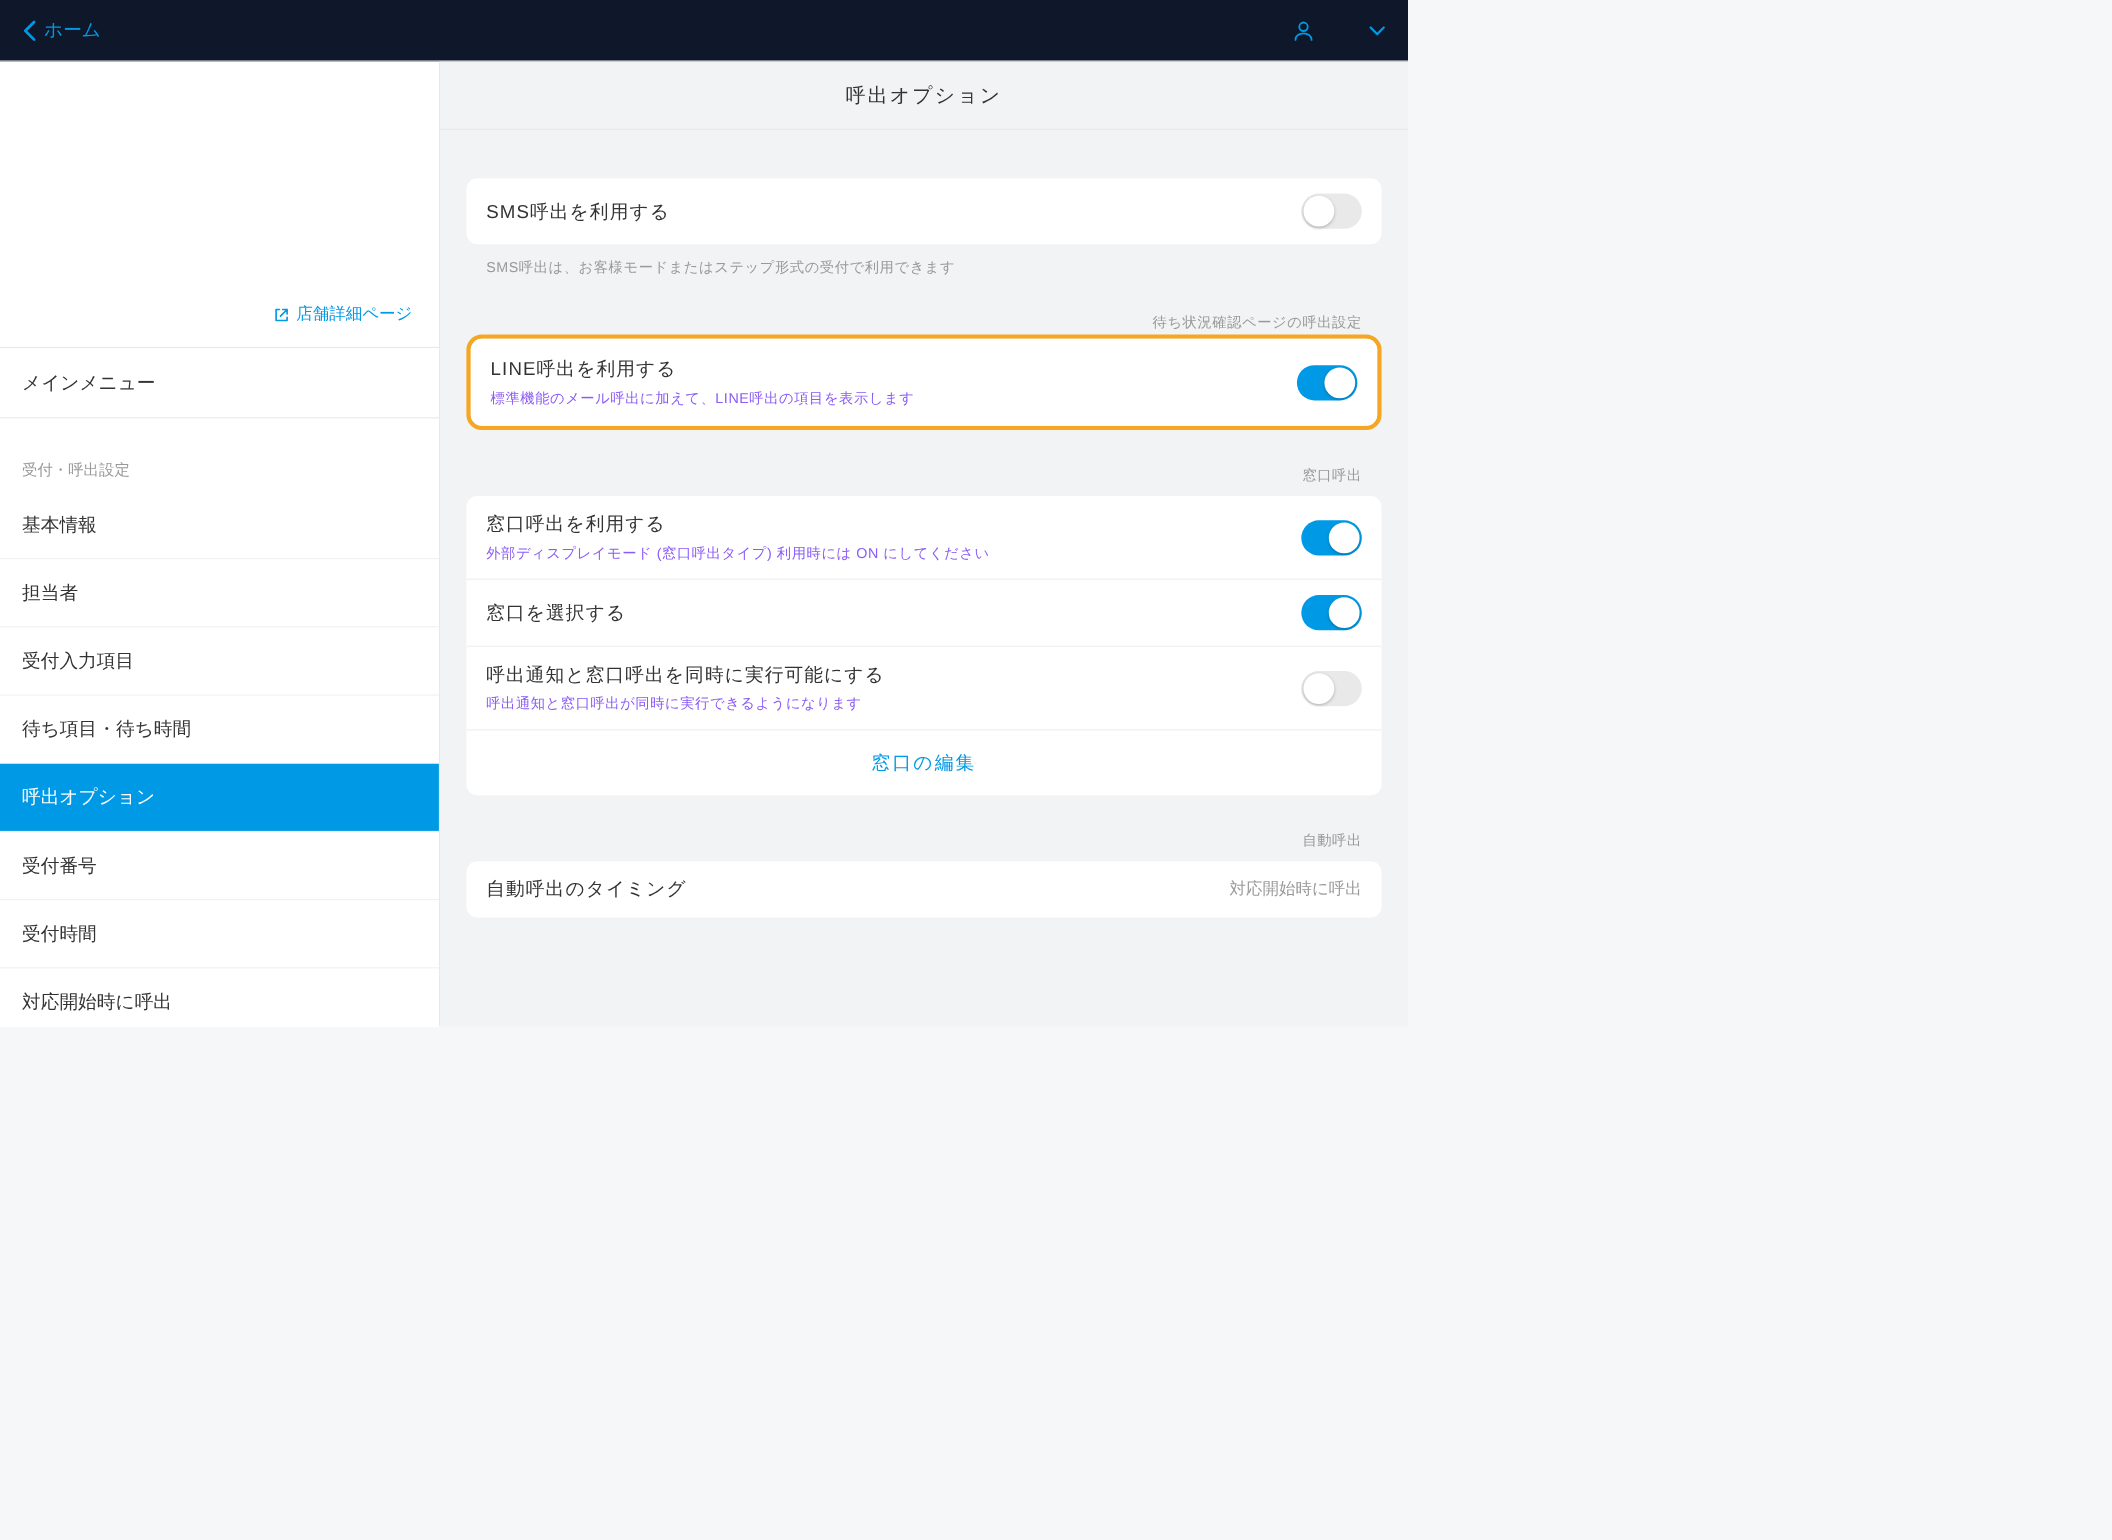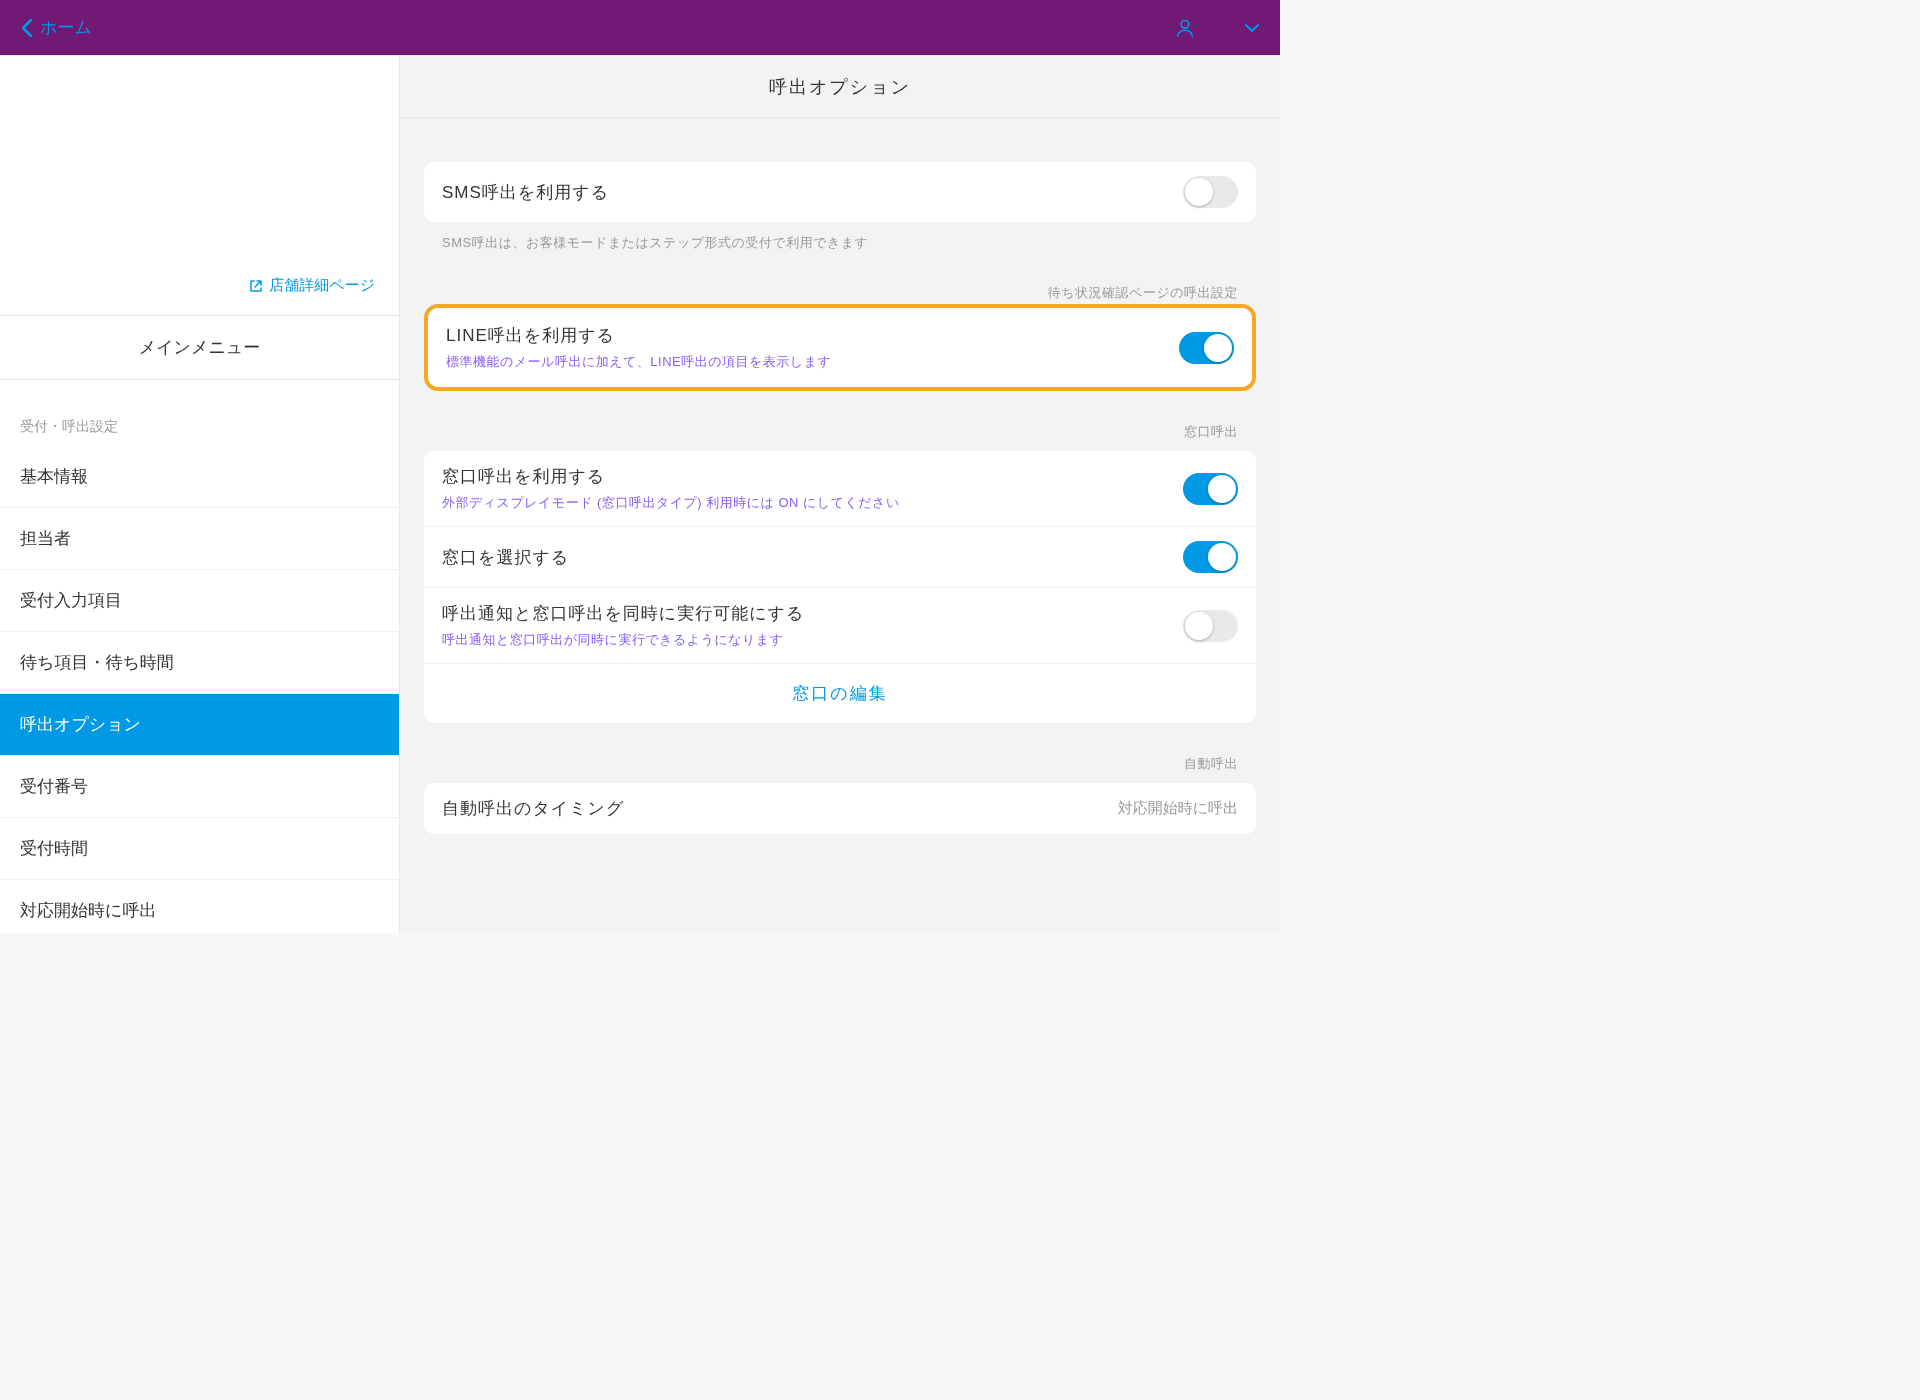--- a/index.html
+++ b/index.html
@@ -5,21 +5,21 @@
 * { margin: 0; padding: 0; box-sizing: border-box; }
 body {
   font-family: -apple-system, BlinkMacSystemFont, "Hiragino Sans", "Hiragino Kaku Gothic ProN", sans-serif;
   background: #f6f7f8;
   width: 1280px;
   height: 933px;
   overflow: hidden;
 }
 .header {
   height: 56px;
-  background: #701a75;
+  background: #0f172a;
   border-bottom: 1px solid #e8e8e8;
   display: flex;
   align-items: center;
   justify-content: space-between;
   padding: 0 20px;
 }
 .header-left {
   display: flex;
   align-items: center;
   gap: 6px;
@@ -54,21 +54,20 @@
   display: flex;
   align-items: center;
   gap: 6px;
 }
 .store-link svg { display: block; }
 .main-menu-label {
   padding: 20px 20px;
   font-size: 17px;
   color: #333;
   border-bottom: 1px solid #e8e8e8;
-  text-align: center;
 }
 .section-label {
   padding: 38px 20px 10px 20px;
   font-size: 14px;
   color: #999;
 }
 .nav-item {
   padding: 19px 20px;
   font-size: 17px;
   color: #333;

